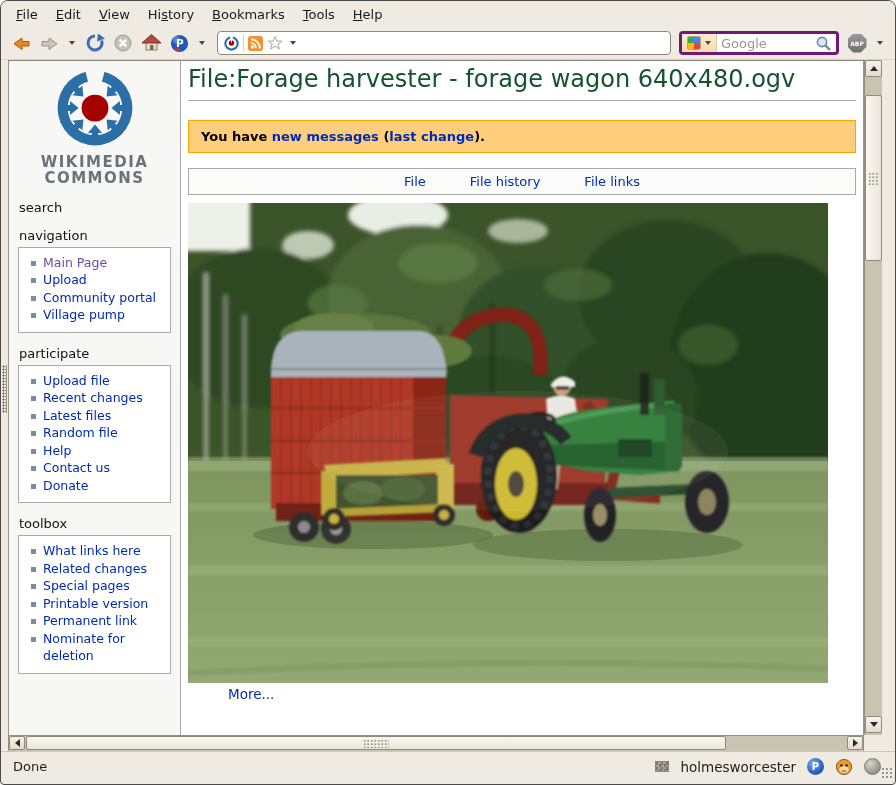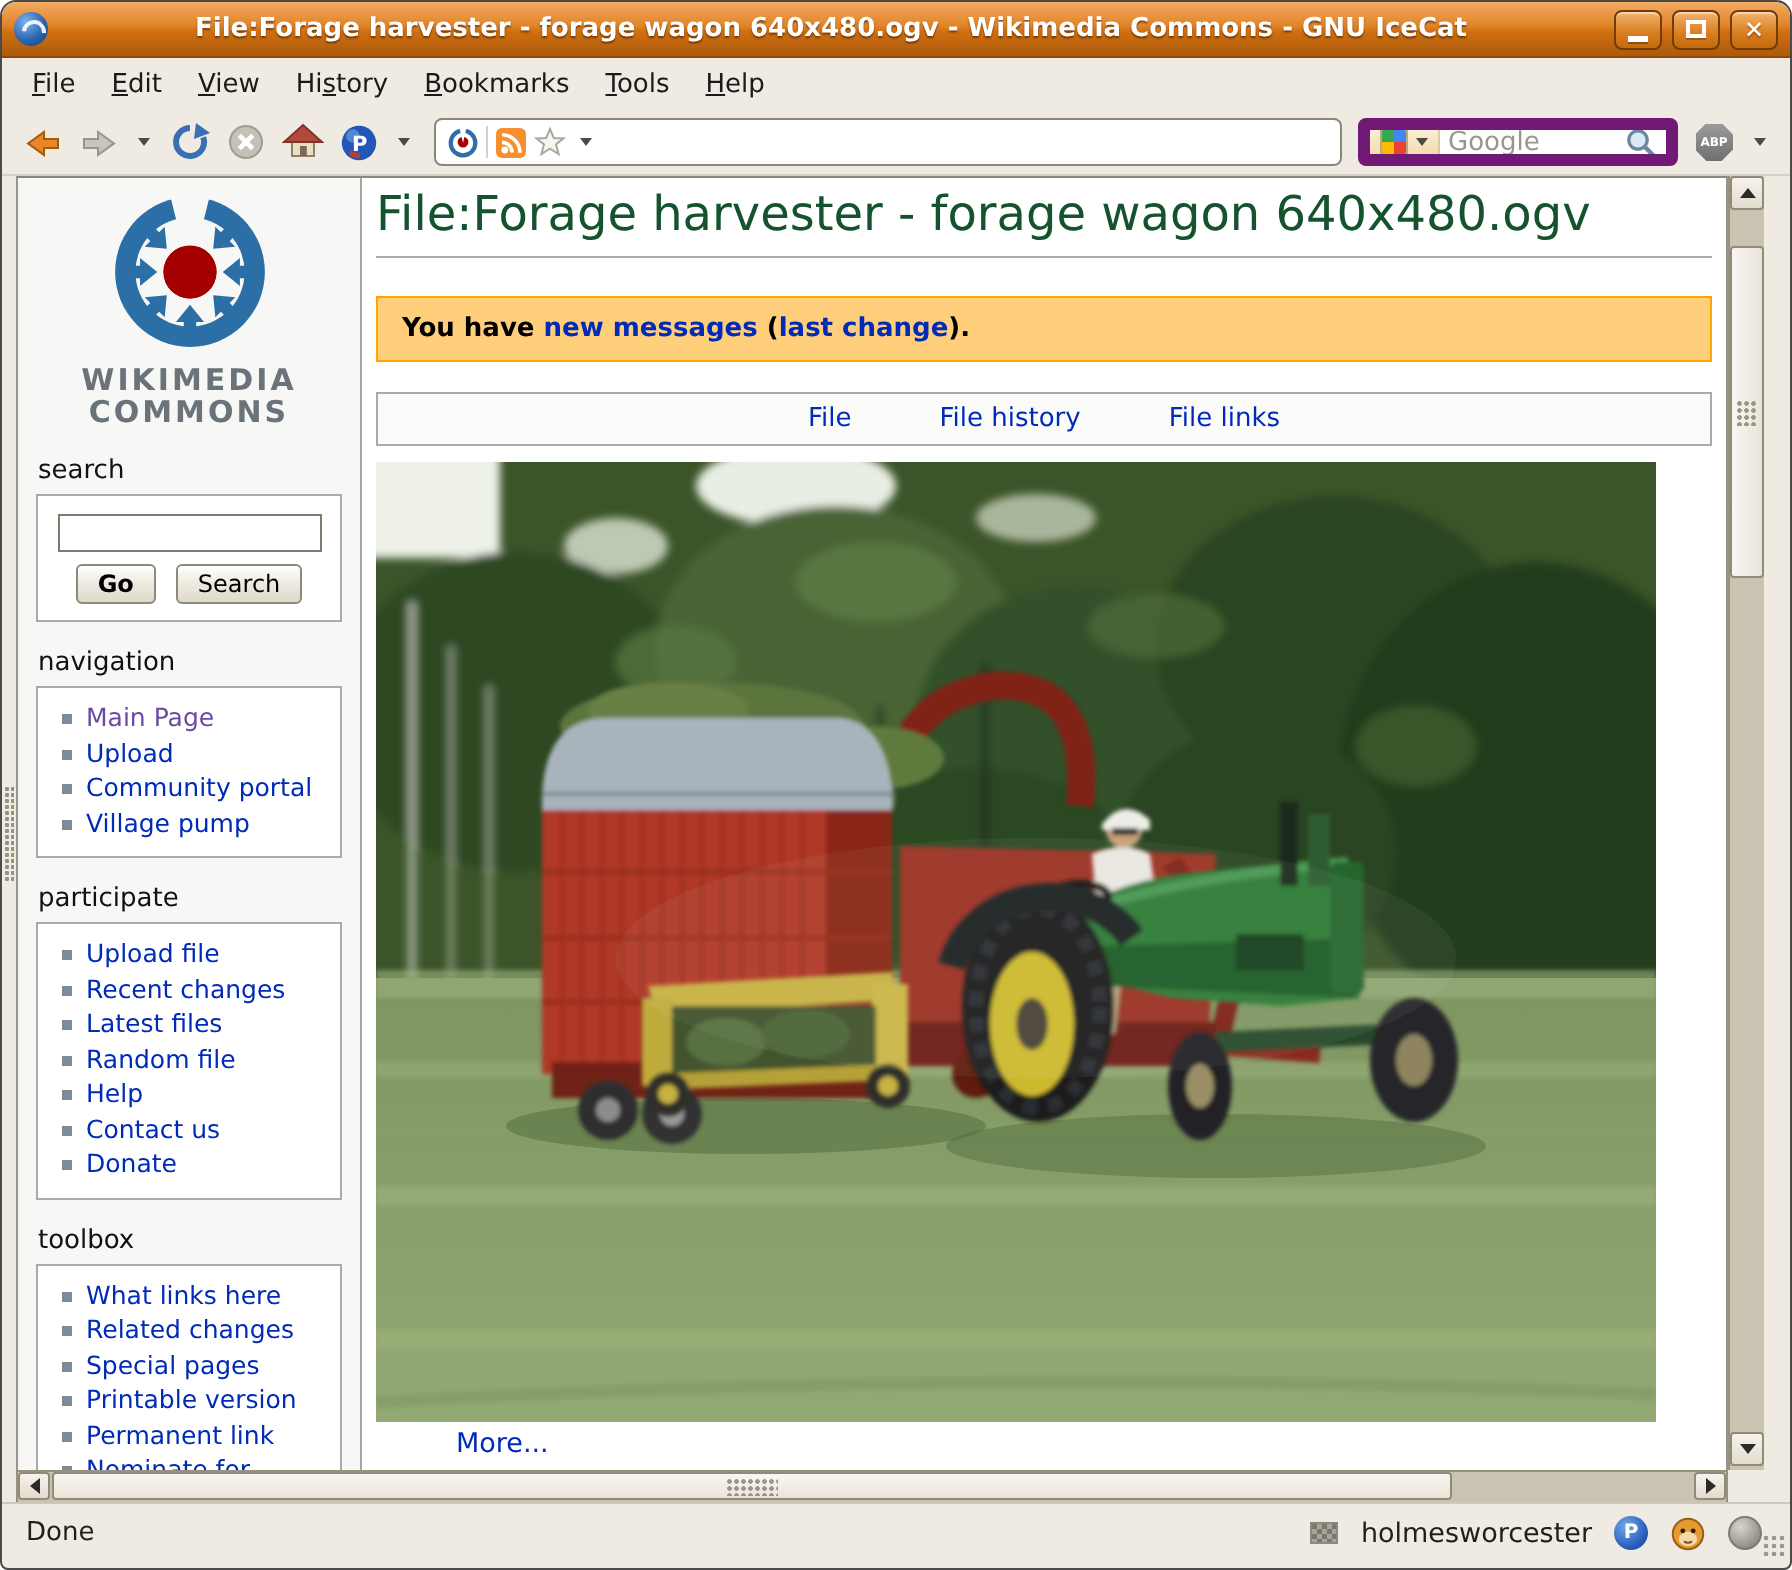--- a/index.html
+++ b/index.html
@@ -49,21 +49,21 @@
   .tb-btn{display:flex;align-items:center;justify-content:center;width:24px;height:26px;flex:0 0 auto;}
   .tb-btn.narrow{width:14px;}
   .caret{width:0;height:0;border-left:3.5px solid transparent;border-right:3.5px solid transparent;border-top:4px solid #4A4A46;}
   .urlbar{flex:1;height:24px;background:#FFF;border:1px solid #8C8678;border-radius:4px;
     display:flex;align-items:center;padding:0 4px;min-width:0;margin:0 4px;}
   .urlbar .favicon{flex:0 0 18px;display:flex;align-items:center;justify-content:center;}
   .url-sep{width:1px;height:16px;background:#D5D1C8;margin:0 4px 0 3px;flex:0 0 1px;}
   .url-text{flex:1;border:0;outline:none;font-family:"DejaVu Sans",sans-serif;font-size:13px;color:#000;
     min-width:0;background:transparent;padding:0;}
   .url-icons{display:flex;align-items:center;gap:4px;flex:0 0 auto;}
-  .searchbox{flex:0 0 160px;height:24px;background:#FFF;border:6px solid #701a75;border-radius:4px;
+  .searchbox{flex:0 0 160px;height:24px;background:#FFF;border:3px solid #701a75;border-radius:4px;
     display:flex;align-items:center;overflow:hidden;margin-right:2px;}
   .engine-chip{height:100%;background:linear-gradient(#FBEED3,#F3DCAE);display:flex;align-items:center;
     padding:0 5px;gap:4px;border-right:1px solid #D9CBA8;flex:0 0 auto;}
   .engine-logo{width:14px;height:14px;border-radius:2px;background:
     conic-gradient(#4285F4 0 25%,#EA4335 0 50%,#FBBC05 0 75%,#34A853 0);border:1px solid #B9A87E;}
   .search-input{flex:1;border:0;outline:none;min-width:0;font-size:13px;font-family:"DejaVu Sans",sans-serif;
     color:#333;padding:0 4px;background:transparent;}
   .search-input::placeholder{color:#9B968A;}
   .abp{width:19px;height:19px;background:linear-gradient(#9A9A9A,#6E6E6E);color:#FFF;
     clip-path:polygon(30% 0,70% 0,100% 30%,100% 70%,70% 100%,30% 100%,0 70%,0 30%);
@@ -148,35 +148,20 @@
   .orb-proxy{background:radial-gradient(circle at 35% 30%,#6FA9E8,#2456B8 70%);color:#FFF;font-size:10px;font-weight:bold;}
   .orb-gray{background:radial-gradient(circle at 35% 30%,#D9D5CD,#928D83 75%);border:1px solid #7E7A70;}
   .resize-grip{position:absolute;right:2px;bottom:2px;width:12px;height:12px;
     background-image:radial-gradient(#9A9489 1px,transparent 1.3px);background-size:4px 4px;}
 </style>
 </head>
 <body>
 
 <div class="window">
 
-  <div class="titlebar">
-    <div class="win-icon"></div>
-    <div class="title-text">File:Forage harvester - forage wagon 640x480.ogv - Wikimedia Commons - GNU IceCat</div>
-    <div class="win-btns">
-      <div class="win-btn">
-          <div class="glyph-min"></div>
-        </div>
-      <div class="win-btn">
-          <div class="glyph-max"></div>
-        </div>
-      <div class="win-btn">
-          <div class="glyph-close">✕</div>
-        </div>
-    </div>
-  </div>
 
   <div class="menubar" id="menubar">
       <span class="menu-item"><u>F</u>ile</span>
       <span class="menu-item"><u>E</u>dit</span>
       <span class="menu-item"><u>V</u>iew</span>
       <span class="menu-item">Hi<u>s</u>tory</span>
       <span class="menu-item"><u>B</u>ookmarks</span>
       <span class="menu-item"><u>T</u>ools</span>
       <span class="menu-item"><u>H</u>elp</span>
     </div>
@@ -307,27 +292,20 @@
                 </g>
             </g>
             <polygon points="50,52 36,-4 64,-4" fill="#F7F7F5"></polygon>
             <circle cx="50" cy="50" r="17" fill="#A50000"></circle>
           </svg>
           <div class="logo-title">WIKIMEDIA</div>
           <div class="logo-sub">COMMONS</div>
         </div>
 
         <div class="portlet-title">search</div>
-        <div class="pBody search-body">
-          <input value="" style="">
-          <div class="search-btn-row">
-            <button class="gtk-btn bold">Go</button>
-            <button class="gtk-btn">Search</button>
-          </div>
-        </div>
 
         <div id="sidebar-sections">
             <div class="portlet-title">navigation</div>
             <div class="pBody">
               <ul>
                 <li><a class="visited">Main Page</a></li>
                 <li><a>Upload</a></li>
                 <li><a>Community portal</a></li>
                 <li><a>Village pump</a></li>
               </ul>

